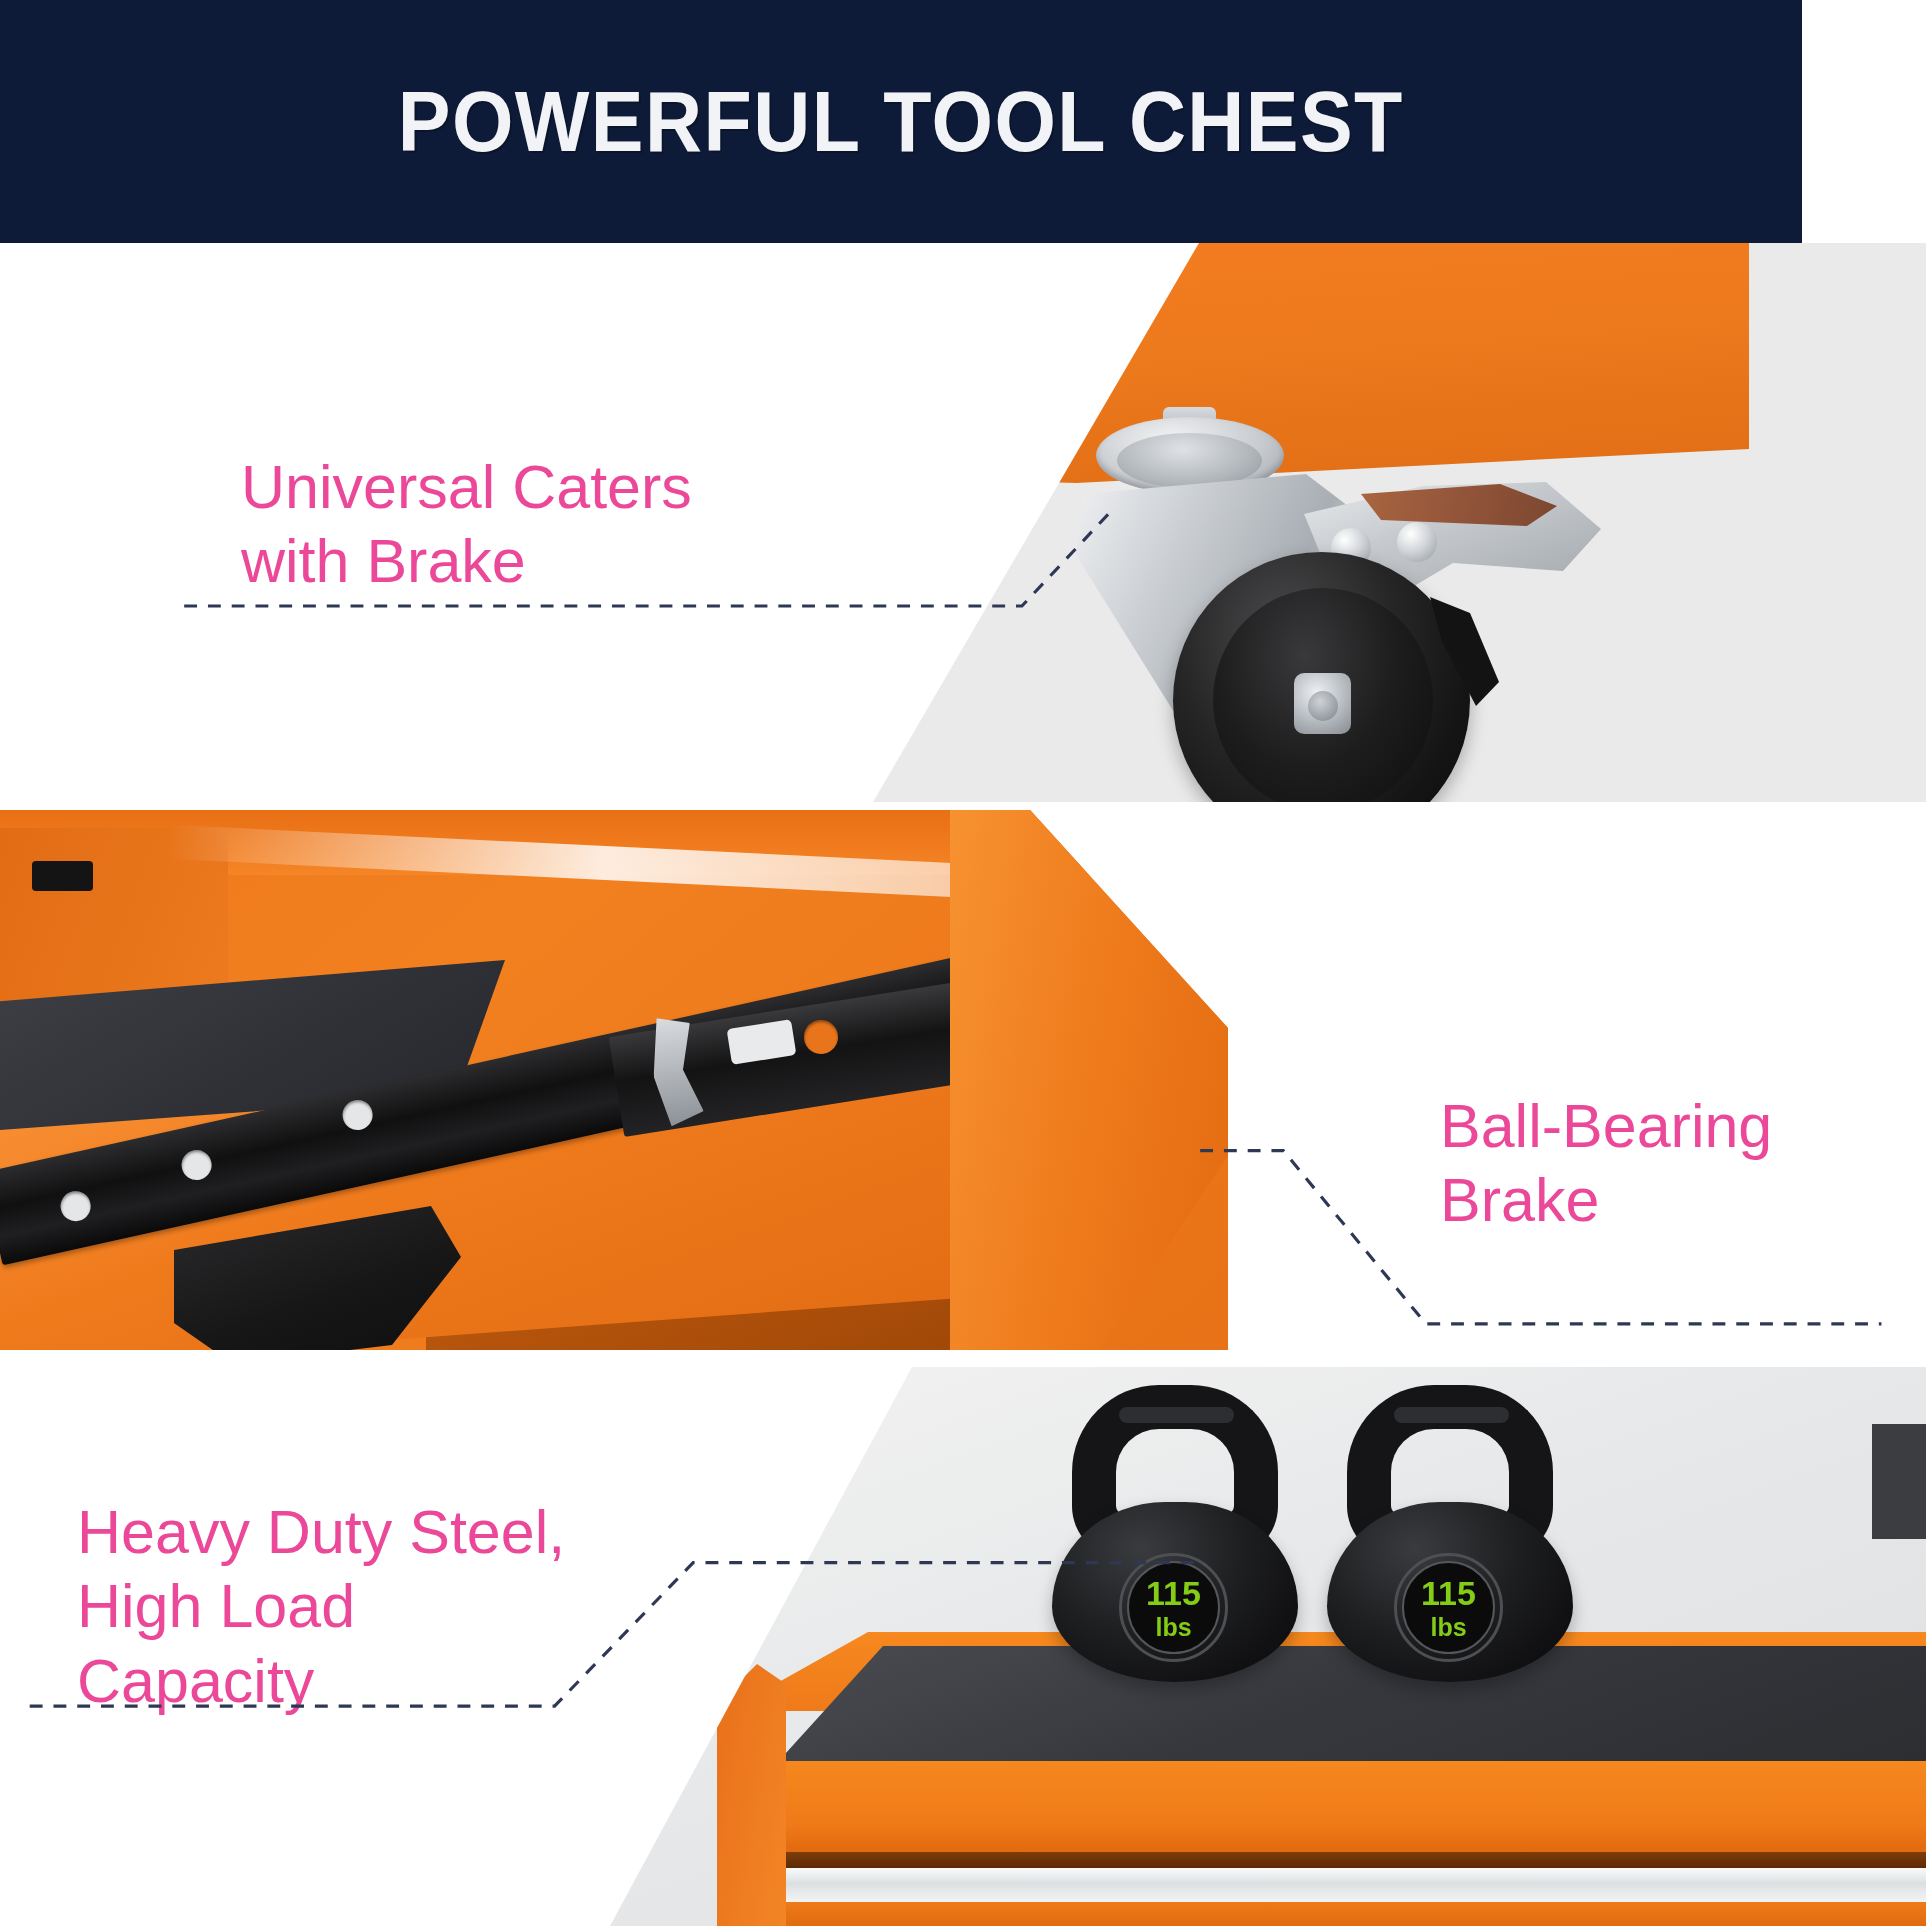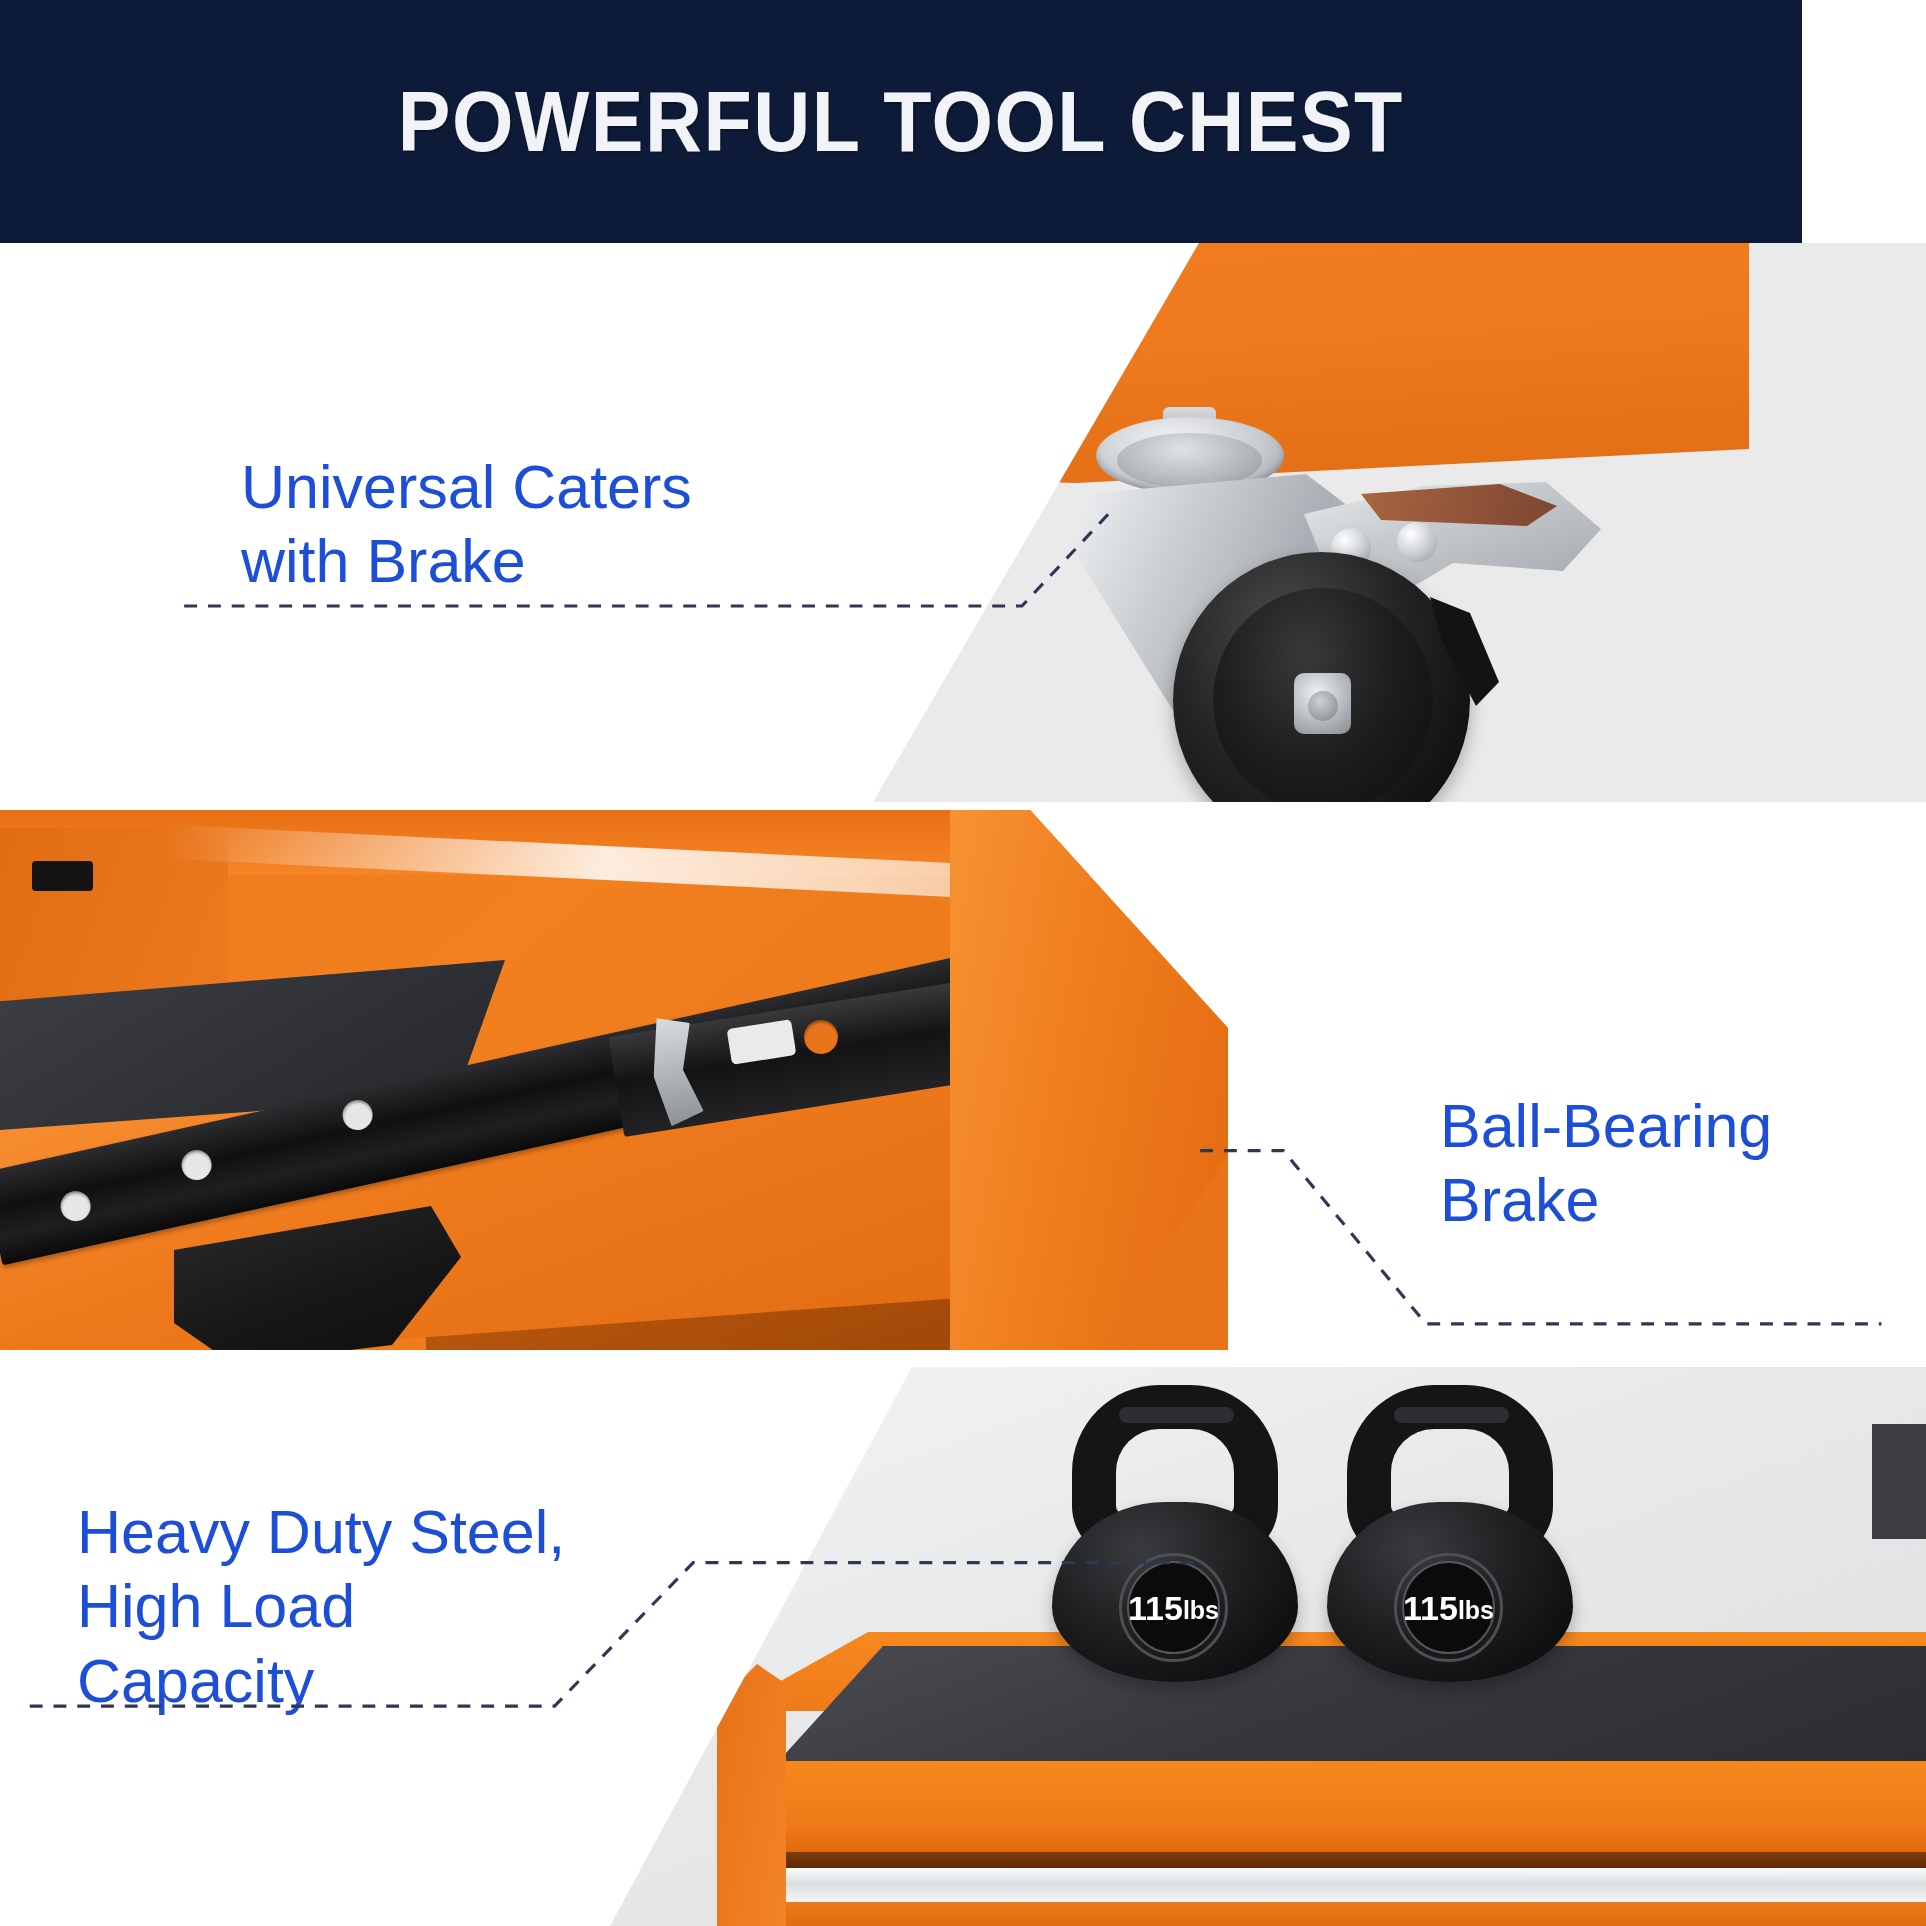--- a/index.html
+++ b/index.html
@@ -27,21 +27,21 @@
 
   
   .panel{ position:absolute; left:0; width:1927px; overflow:hidden; background:#fff; }
   #panel-casters { top:243px;  height:559px; }
   #panel-slides  { top:810px;  height:540px; }
   #panel-load    { top:1367px; height:559px; }
 
   
   .caption{
     position:absolute;
-    color:#1d4ed8;
+    color:#ec4899;
     font-size:61px; line-height:1.22;
     font-weight:400;
     white-space:pre-line;
   }
   #cap-casters{ left:241px; top:450px; }
   #cap-slides { left:1440px; top:1089px; }
   #cap-load   { left:77px; top:1495px; }
 
   
   .callout{ position:absolute; left:0; top:0; width:1927px; height:1927px; pointer-events:none; }
@@ -310,23 +310,23 @@
   }
   .kb-ring{
     position:absolute; left:73px; top:168px; width:109px; height:109px;
     border-radius:50%; border:3px solid #4d4f53;
   }
   .kb-badge{
     position:absolute; left:81px; top:176px; width:93px; height:93px;
     border-radius:50%;
     background:#0b0b0c;
     border:2px solid #54565a;
-    display:flex; 
+    display:flex; flex-direction:column;
     align-items:center; justify-content:center;
-    color:#ffffff; line-height:1.0;
+    color:#84cc16; line-height:1.0;
   }
   .kb-val{ font-size:34px; font-weight:bold; }
   .kb-unit{ font-size:25px; font-weight:bold; margin-top:5px; }
 </style>
 </head>
 <body>
 
 <div class="header">
   <div class="header-title">POWERFUL TOOL CHEST</div>
 </div>

